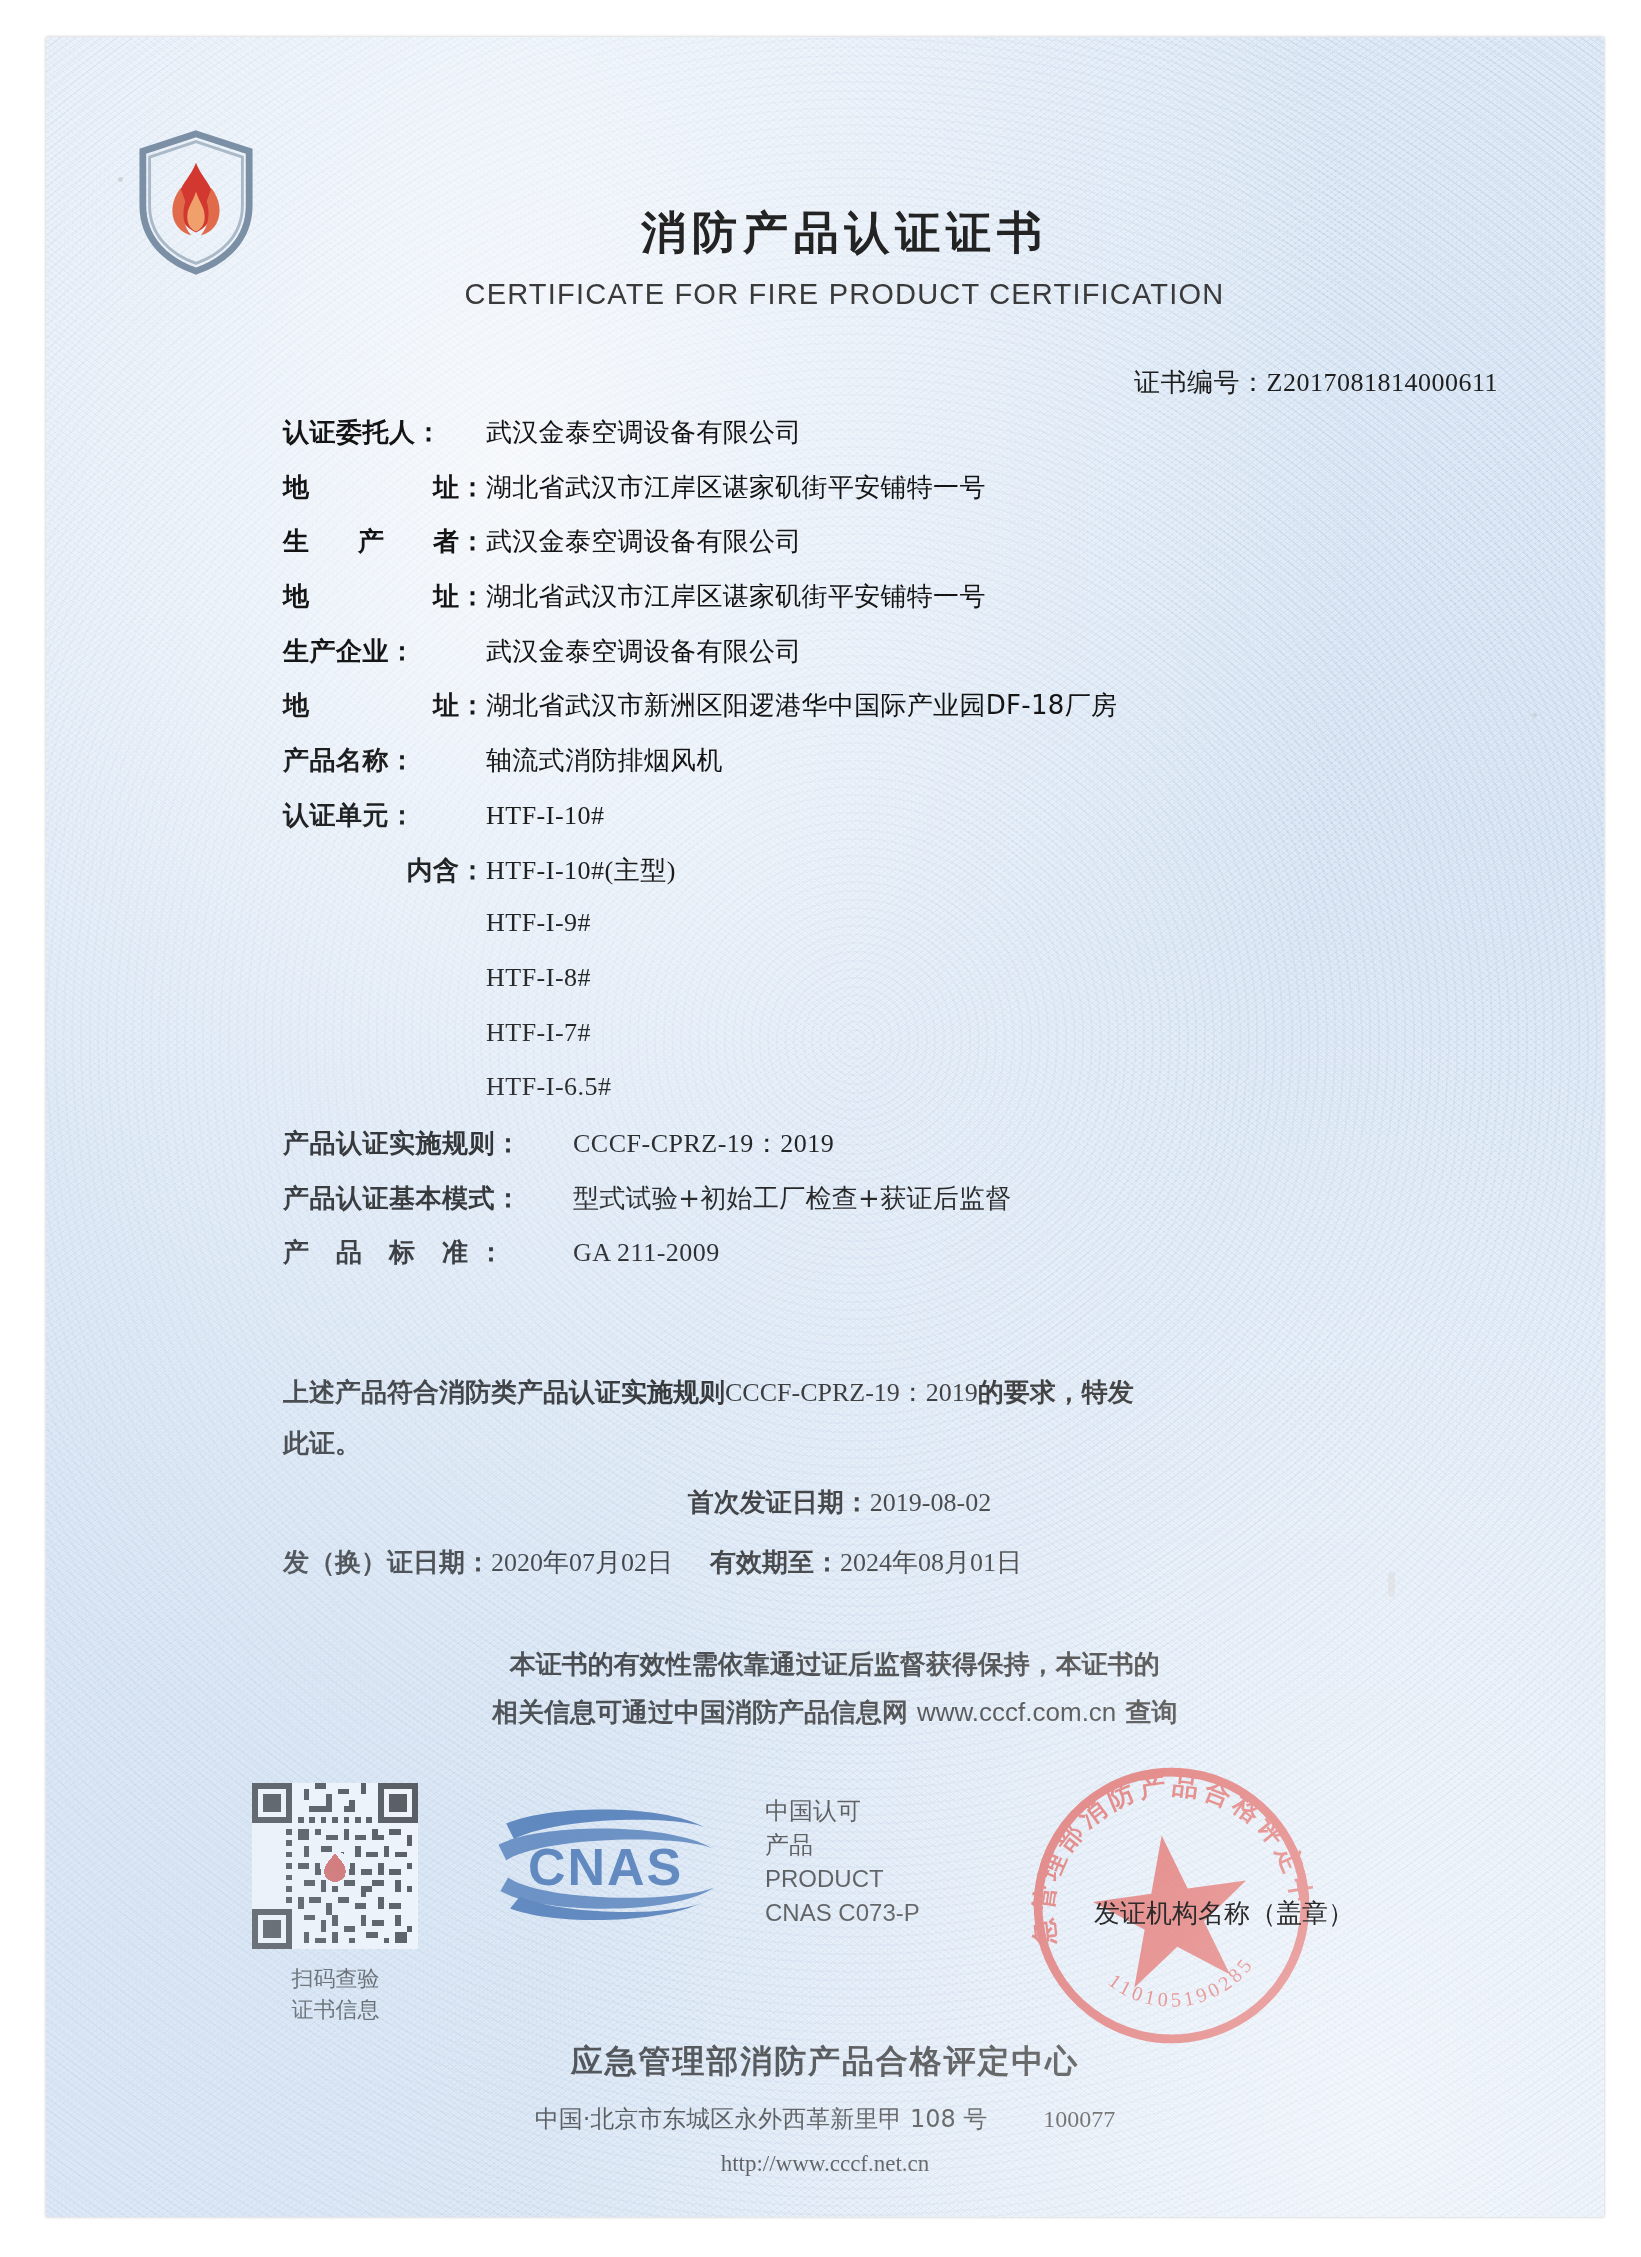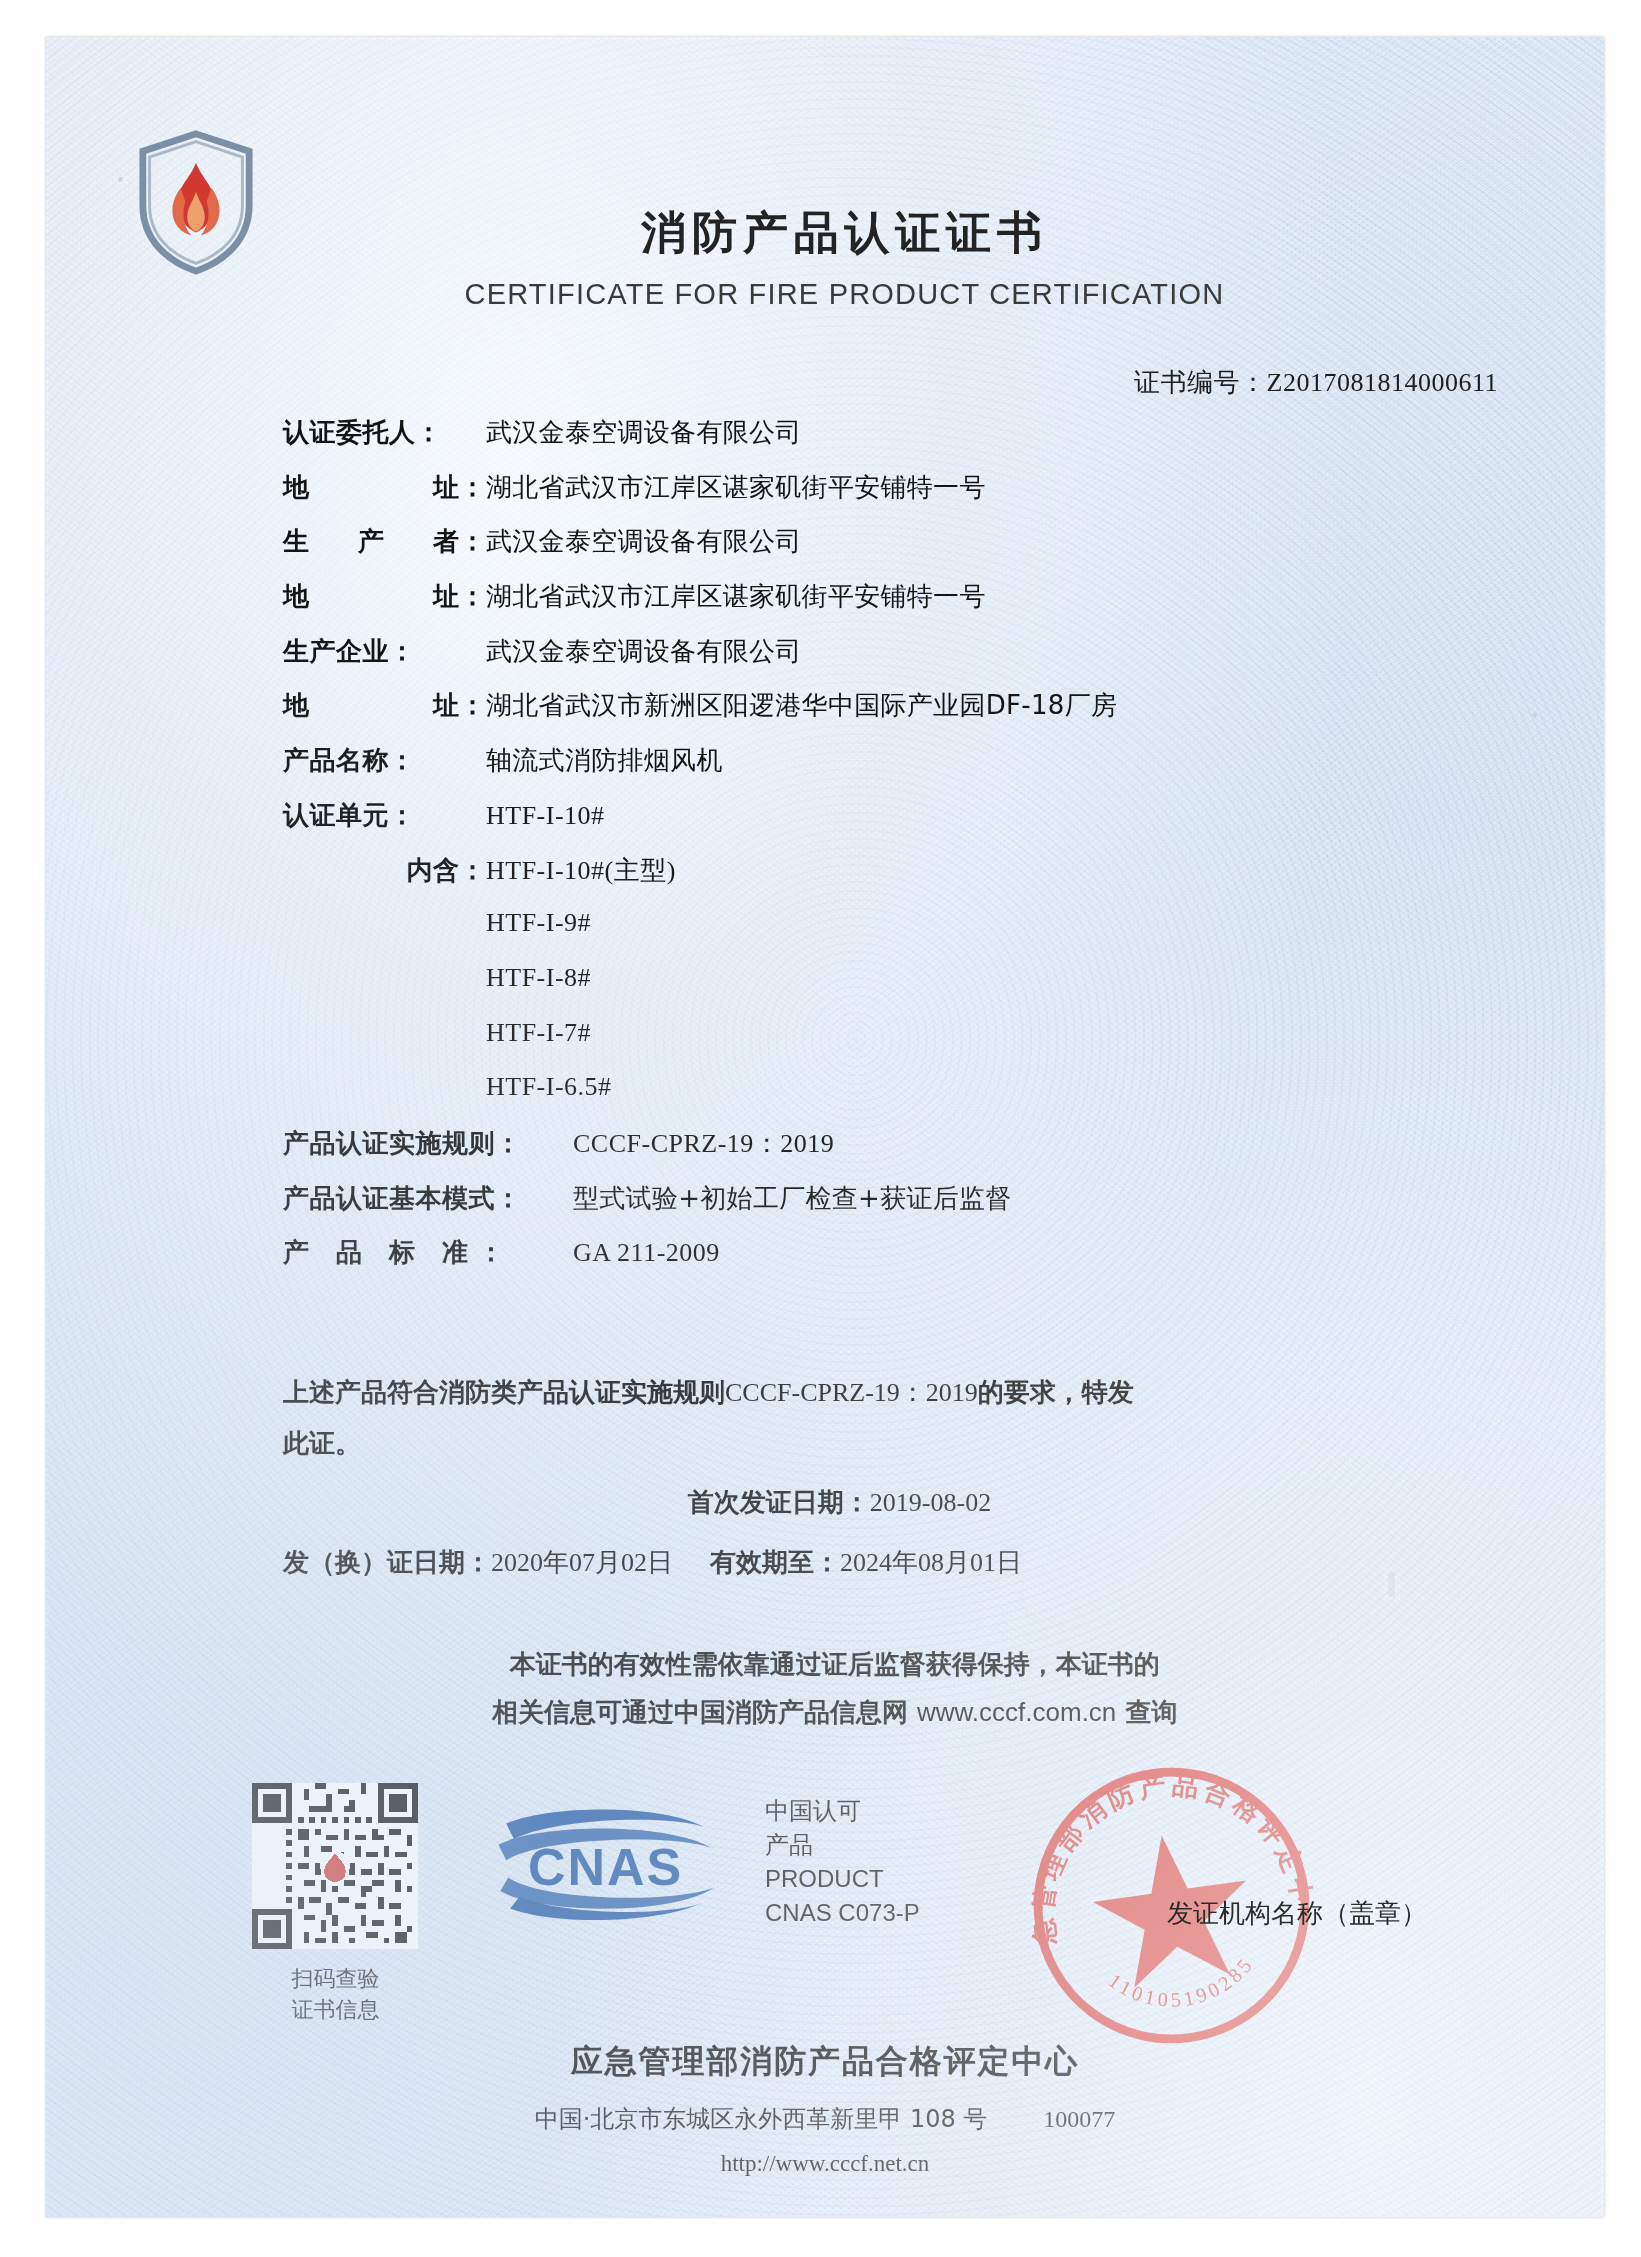--- a/index.html
+++ b/index.html
@@ -240,21 +240,21 @@
     left: 966px;
     top: 1709px;
     width: 319px;
     height: 319px;
   }
   .seal-label {
     position: absolute;
     left: 975px;
     top: 1859px;
     width: 406px;
-    text-align: right;
+    text-align: center;
     font-family: "DejaVu Sans", sans-serif;
     font-size: 26px;
     color: #2b2b2b;
     z-index: 3;
   }
 
   .org {
     position: absolute;
     left: 0; right: 0;
     top: 2003px;

